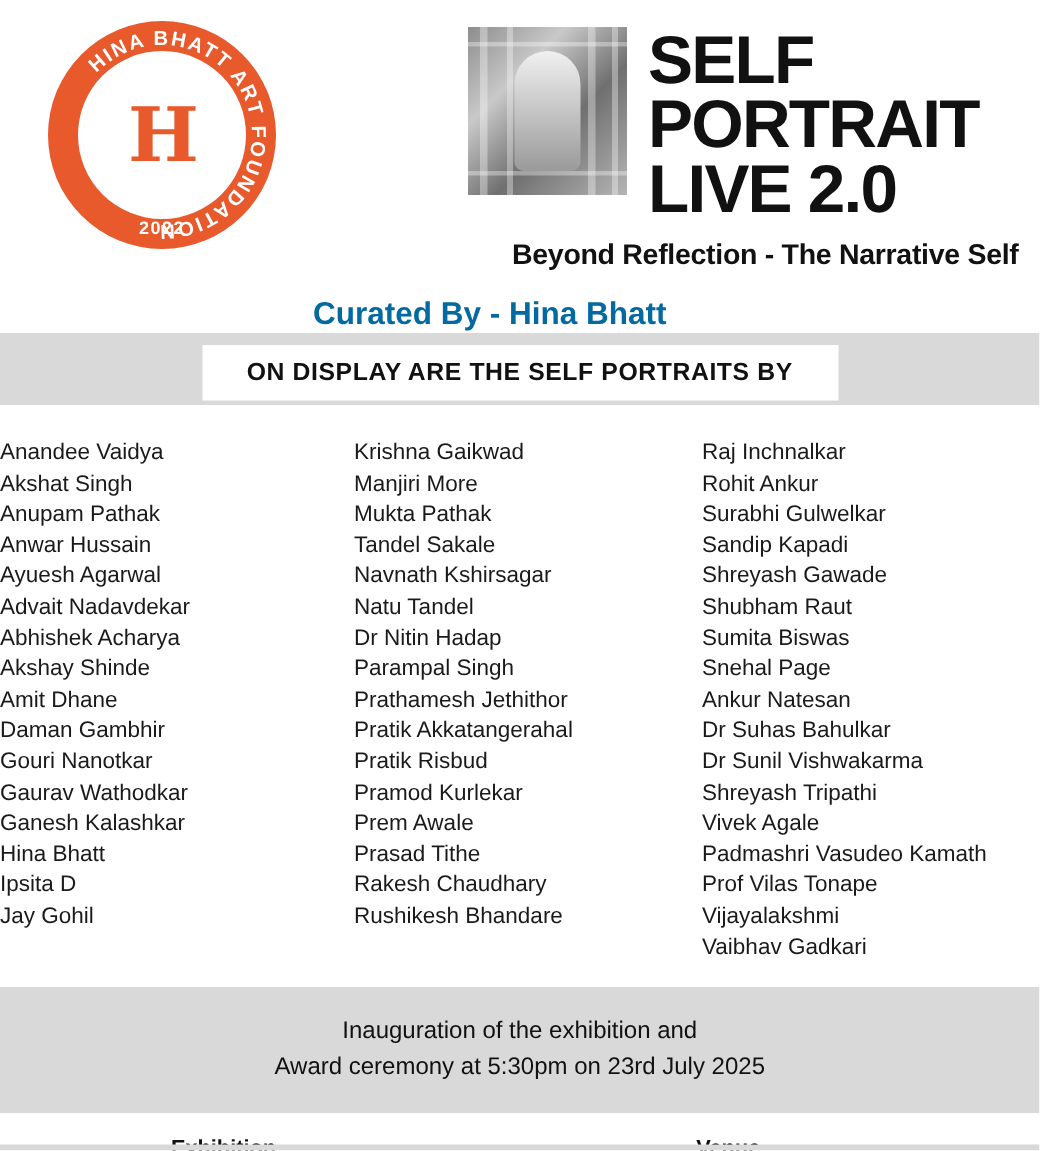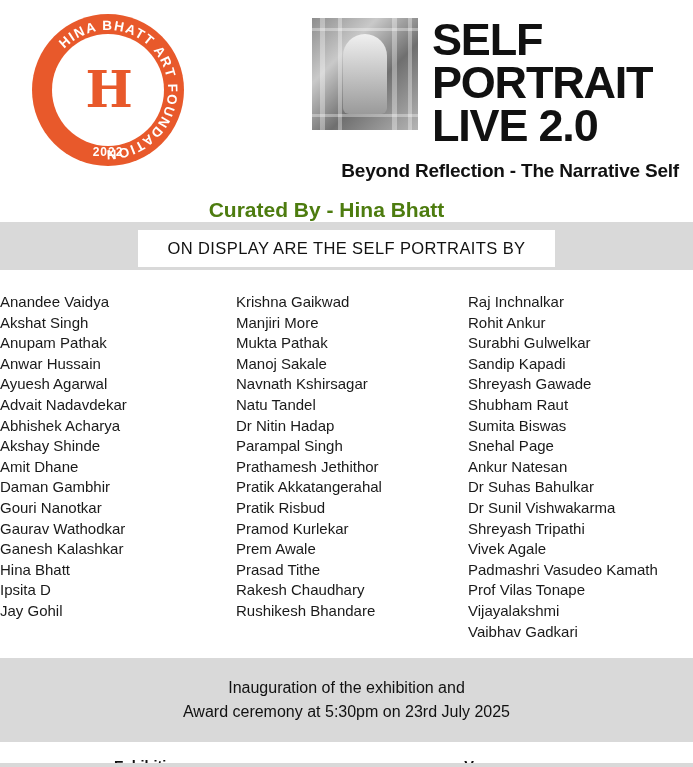--- a/index.html
+++ b/index.html
@@ -126,39 +126,39 @@
     font-size: 19px;
     font-weight: bold;
     color: #111111;
     letter-spacing: -0.2px;
   }
   .curated {
     margin-top: 22px;
     text-align: center;
     font-size: 21px;
     font-weight: bold;
-    color: #4d7c0f;
+    color: #0369a1;
     padding-right: 40px;
   }
 
   
   .display-band {
     background: #d9d9d9;
     height: 48px;
     position: relative;
   }
   .display-pill {
     position: absolute;
     left: 50%;
     top: 8px;
     transform: translateX(-50%);
     background: #ffffff;
     padding: 9px 30px;
     font-size: 16.5px;
-    font-weight: normal;
+    font-weight: bold;
     letter-spacing: 0.4px;
     color: #111111;
     white-space: nowrap;
   }
 
   
   .names {
     background: #ffffff;
     padding: 22px 0 16px 0;
     display: flex;
@@ -279,21 +279,21 @@
         <div class="name">Gaurav Wathodkar</div>
         <div class="name">Ganesh Kalashkar</div>
         <div class="name">Hina Bhatt</div>
         <div class="name">Ipsita D</div>
         <div class="name">Jay Gohil</div>
       </div>
     <div class="col col2">
         <div class="name">Krishna Gaikwad</div>
         <div class="name">Manjiri More</div>
         <div class="name">Mukta Pathak</div>
-        <div class="name">Manoj Sakale</div>
+        <div class="name">Tandel Sakale</div>
         <div class="name">Navnath Kshirsagar</div>
         <div class="name">Natu Tandel</div>
         <div class="name">Dr Nitin Hadap</div>
         <div class="name">Parampal Singh</div>
         <div class="name">Prathamesh Jethithor</div>
         <div class="name">Pratik Akkatangerahal</div>
         <div class="name">Pratik Risbud</div>
         <div class="name">Pramod Kurlekar</div>
         <div class="name">Prem Awale</div>
         <div class="name">Prasad Tithe</div>

